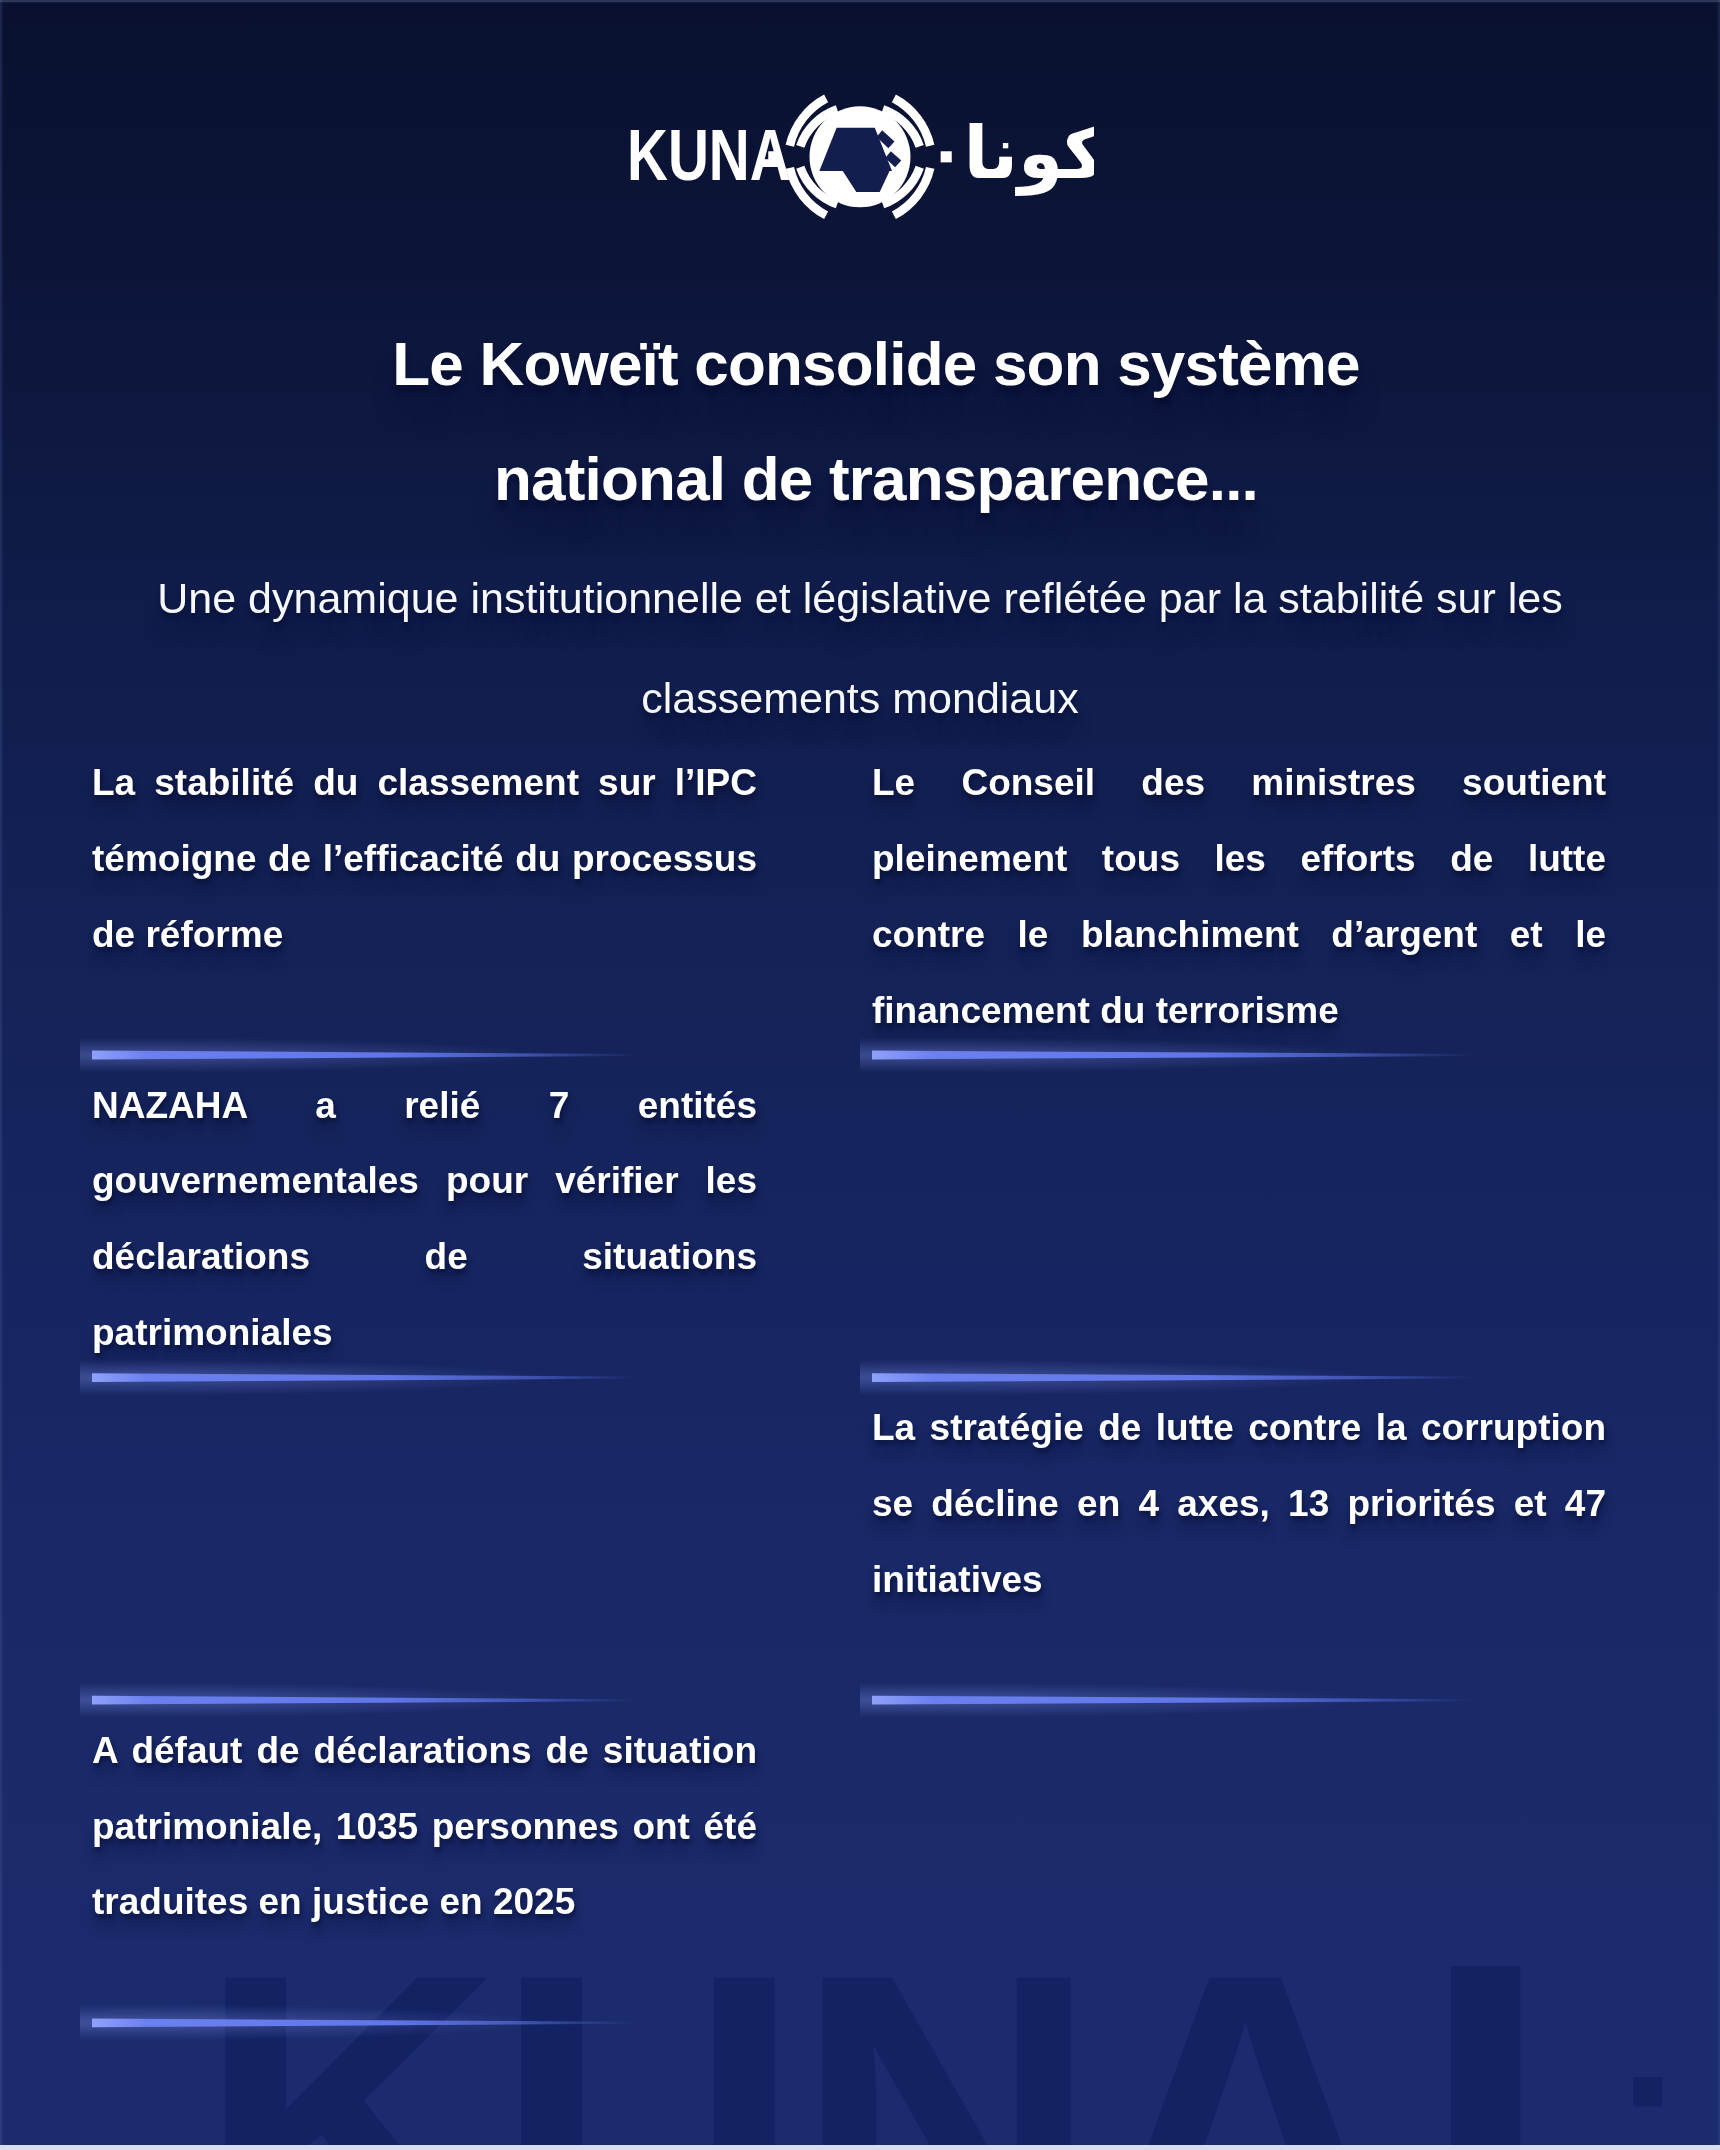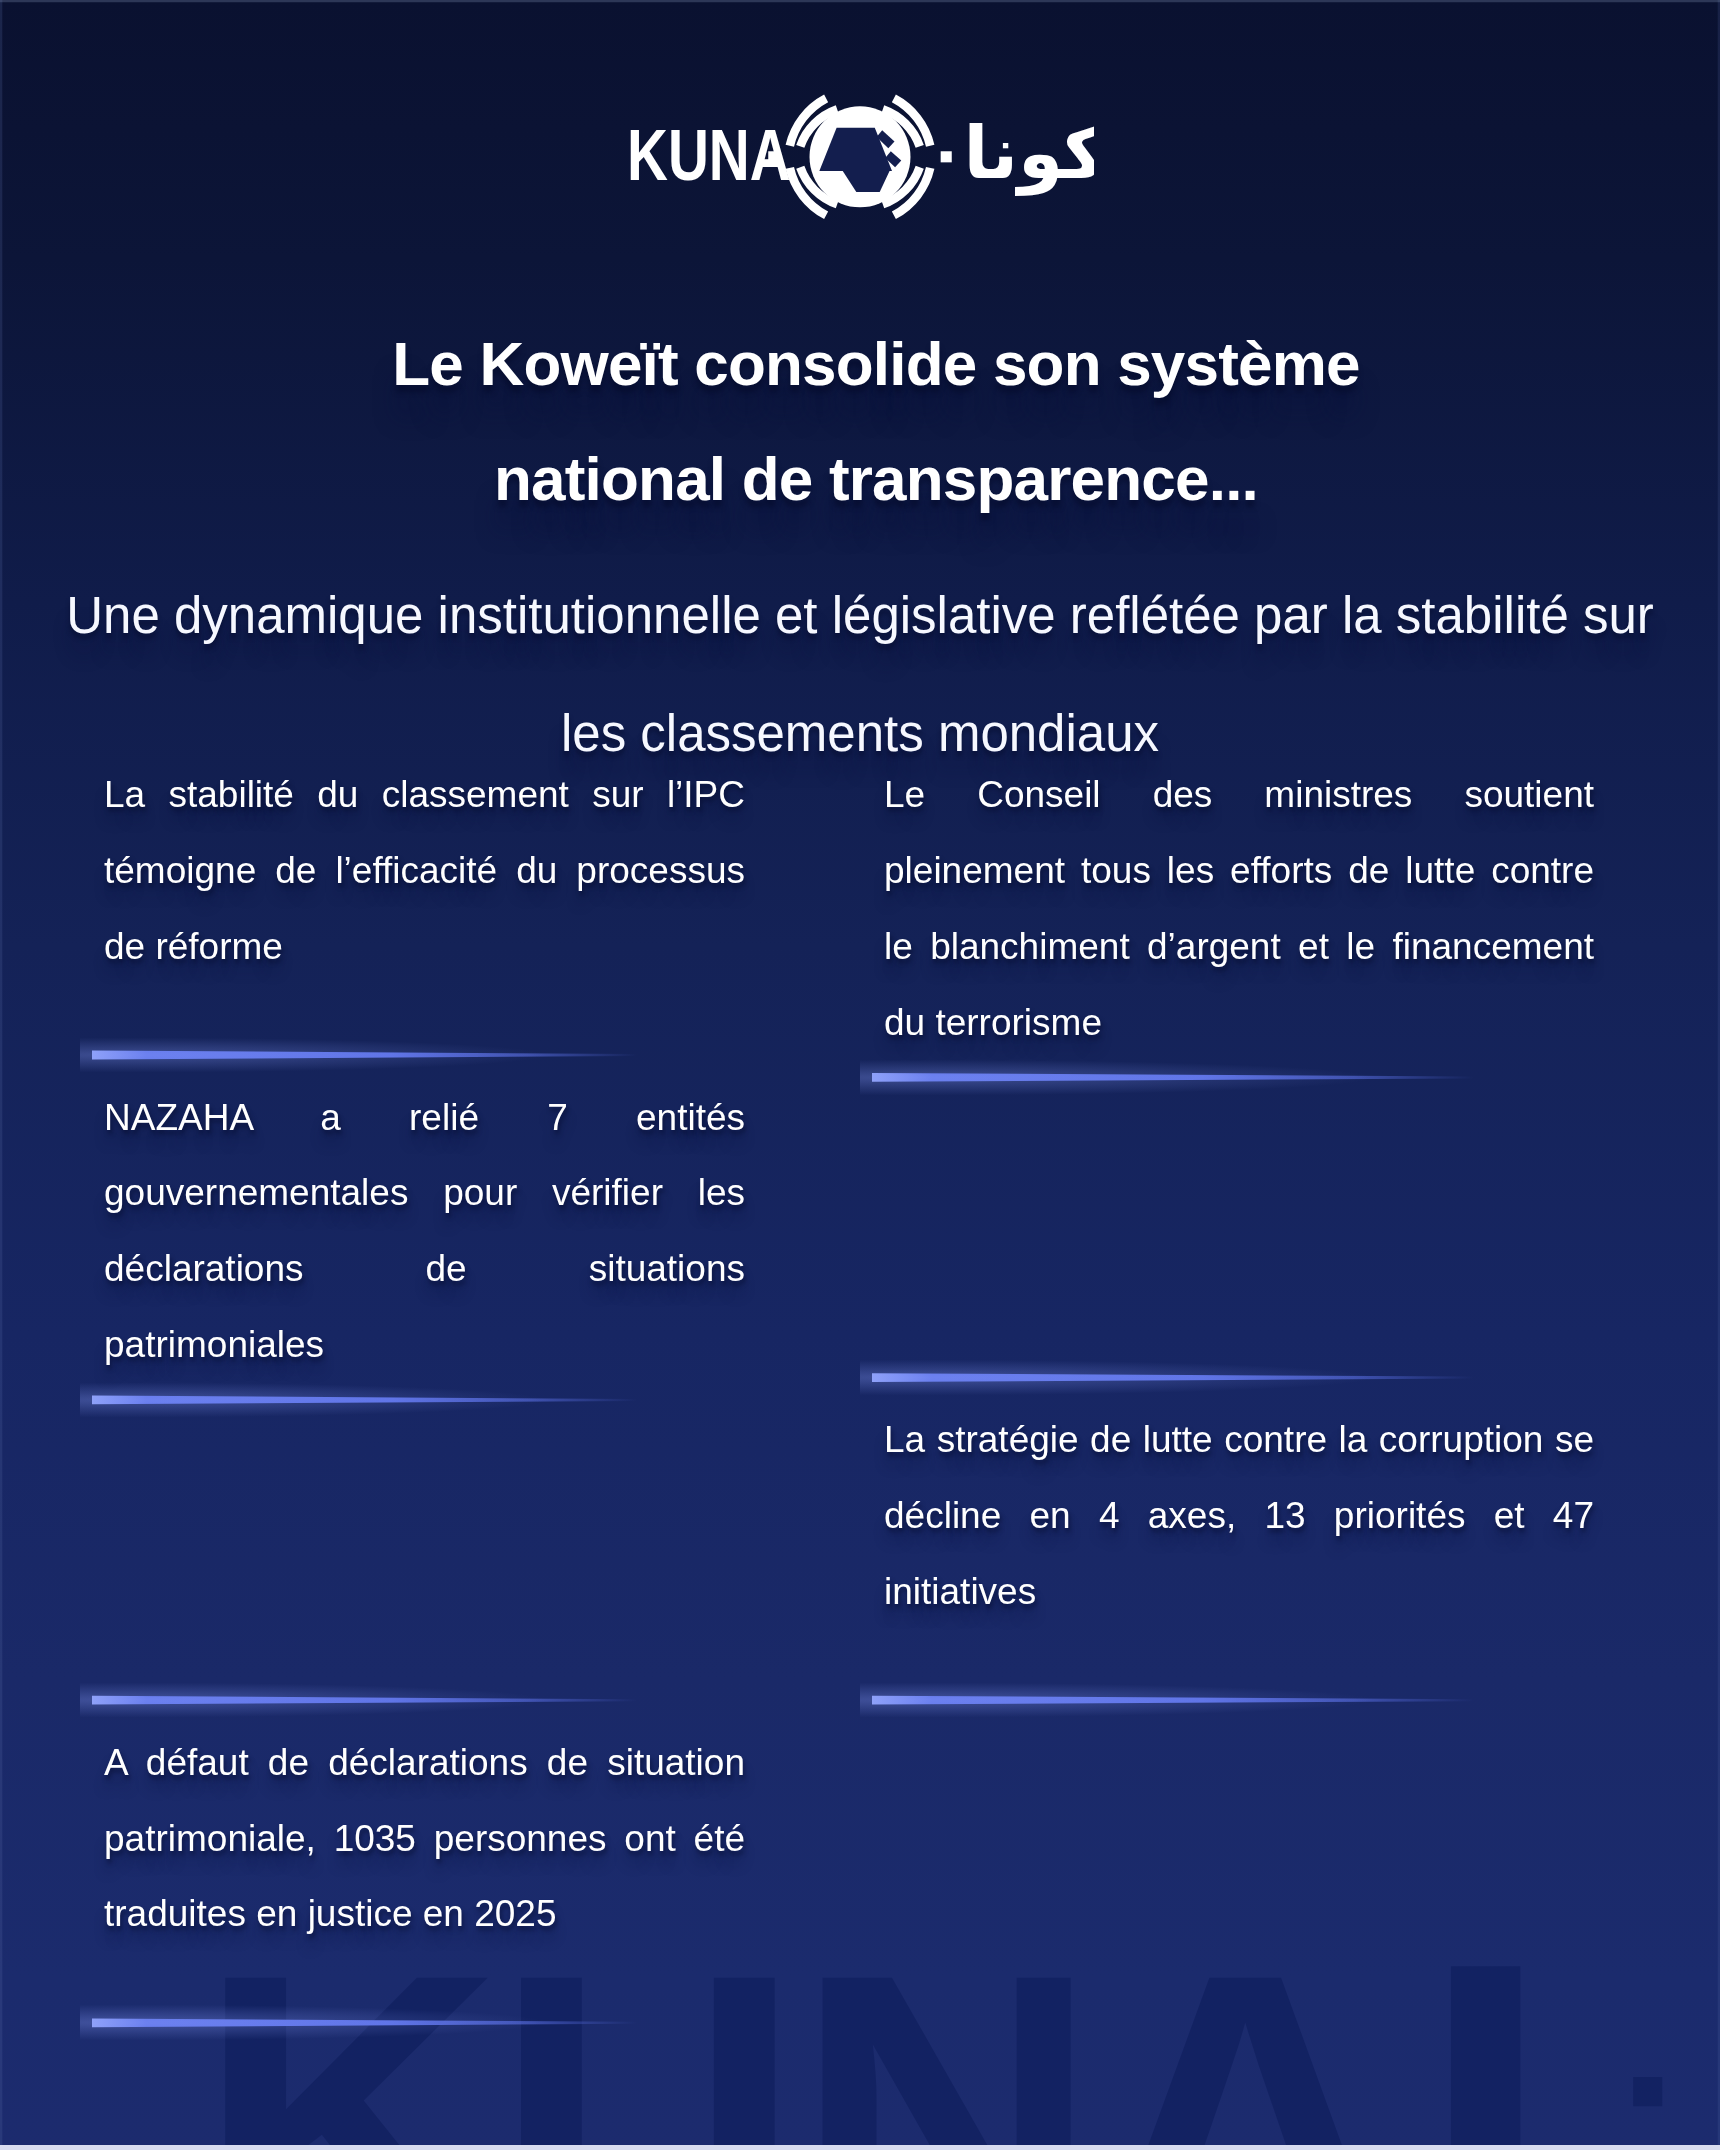--- a/index.html
+++ b/index.html
@@ -23,36 +23,36 @@
   .title{
     position:absolute;top:264px;left:16px;width:100%;z-index:2;
     text-align:center;color:#ffffff;font-weight:700;
     font-size:62px;line-height:1.86;letter-spacing:-0.8px;
     text-shadow:0 6.9px 5.3px rgba(4,9,40,.55), 0 32px 20px rgba(8,16,60,.5);
   }
   .subtitle{
     position:absolute;top:506px;left:50%;transform:translateX(-50%);
     width:1597px;z-index:2;
     text-align:center;color:#f6f8ff;font-weight:400;
-    font-size:51px;line-height:2.32;
+    font-size:43px;line-height:2.32;
     text-shadow:0 5.3px 4.6px rgba(4,9,40,.5), 0 23px 15.3px rgba(8,16,60,.45);
   }
 
   
   .grid{
     position:absolute;top:745px;left:92px;z-index:2;
     display:grid;
     grid-template-columns:665px 734px;
     column-gap:115px;
     grid-auto-rows:315px;
     row-gap:7.6px;
   }
   .cell{display:flex;flex-direction:column;}
   .blurb{
-    margin:12px;color:#ffffff;font-weight:400;
+    margin:0;color:#ffffff;font-weight:700;
     font-size:37px;line-height:2.05;
     text-align:justify;
     text-shadow:1.5px 3.8px 4.6px rgba(3,8,35,.5), 0 13.8px 12.2px rgba(8,16,60,.35);
   }
   .divider{position:relative;margin-top:auto;width:82%;height:10px;flex:none;}
   .divider::after{
     content:"";position:absolute;left:-12.2px;right:6%;top:-15.3px;bottom:-15.3px;
     background:radial-gradient(ellipse at 10% 50%, rgba(140,160,255,.34), rgba(140,160,255,0) 62%);
   }
   .divider::before{

